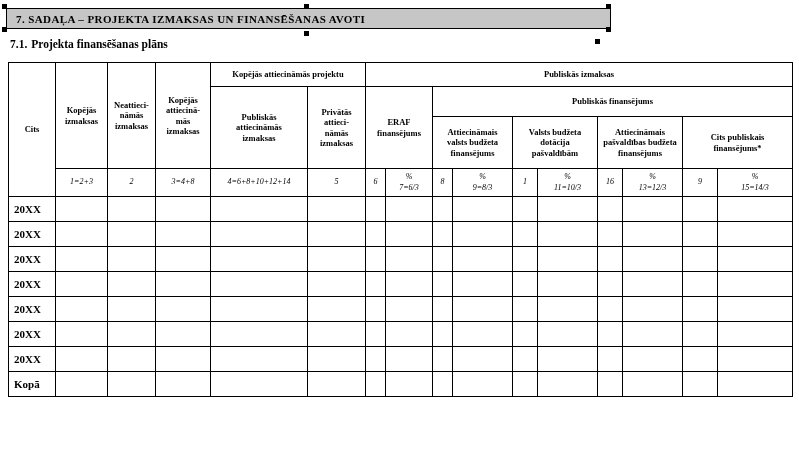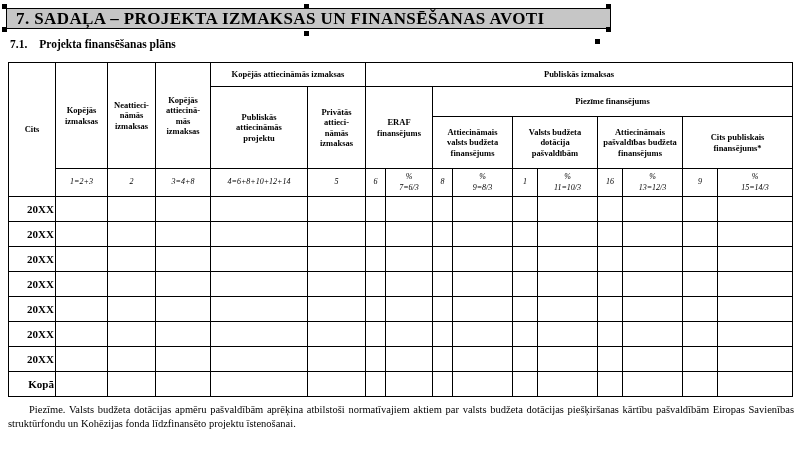--- a/index.html
+++ b/index.html
@@ -11,44 +11,44 @@
     color: #000;
     overflow: hidden;
   }
   .page { position: relative; width: 799px; height: 451px; background: #fff; }
 
   .section-bar {
     position: absolute; left: 6px; top: 8px; width: 605px; height: 21px;
     background: #c6c6c6; border: 1px solid #000;
     display: flex; align-items: center; padding-left: 9px;
   }
-  .section-bar span { font-weight: bold; font-size: 17px; letter-spacing: 0.4px; white-space: nowrap; }
+  .section-bar span { font-weight: bold; font-size: 11px; letter-spacing: 0.4px; white-space: nowrap; }
 
   .handle { position: absolute; width: 5px; height: 5px; background: #000; }
 
   .subtitle { position: absolute; left: 10px; top: 38px; font-weight: bold; font-size: 11.5px; white-space: nowrap; }
-  .subtitle .subnum { margin-right: 12px; }
+  .subtitle .subnum { margin-right: 4px; }
 
   table.fin {
     position: absolute; left: 8px; top: 62px; width: 784px;
     border-collapse: collapse; table-layout: fixed;
   }
   .fin th, .fin td {
     border: 1px solid #000; padding: 0 1px;
     vertical-align: middle; text-align: center;
     overflow: hidden;
   }
   .fin th { font-weight: bold; font-size: 8.5px; line-height: 1.2; white-space: pre-line; }
   tr.hr1 { height: 24px; }
   tr.hr2 { height: 30px; }
   tr.hr3 { height: 52px; }
   tr.numrow { height: 28px; font-style: italic; }
   .numrow td { font-size: 8px; line-height: 1.3; font-weight: normal; white-space: pre-line; }
   tr.datarow { height: 25px; }
-  .datarow .rowlabel { text-align: right; font-weight: bold; font-size: 11px; padding-left: 5px; }
+  .datarow .rowlabel { text-align: left; font-weight: bold; font-size: 11px; padding-left: 5px; }
 
   .note {
     position: absolute; left: 8px; top: 403px; width: 786px;
     margin: 0; font-size: 10.5px; line-height: 1.32;
     text-align: justify; text-indent: 21px;
   }
 </style>
 </head>
 <body>
 
@@ -94,34 +94,34 @@
         <th rowspan="4">Cits</th>
         <th rowspan="3">Kopējās
 izmaksas</th>
         <th rowspan="3">Neattieci-
 nāmās
 izmaksas</th>
         <th rowspan="3">Kopējās
 attiecinā-
 mās
 izmaksas</th>
-        <th colspan="2">Kopējās attiecināmās izmaksas</th>
+        <th colspan="2">Kopējās attiecināmās projektu</th>
         <th colspan="10">Publiskās izmaksas</th>
       </tr>
       <tr class="hr2">
         <th rowspan="2">Publiskās
 attiecināmās
-projektu</th>
+izmaksas</th>
         <th rowspan="2">Privātās
 attieci-
 nāmās
 izmaksas</th>
         <th rowspan="2" colspan="2">ERAF
 finansējums</th>
-        <th colspan="8">Piezīme finansējums</th>
+        <th colspan="8">Publiskās finansējums</th>
       </tr>
       <tr class="hr3">
         <th colspan="2">Attiecināmais
 valsts budžeta
 finansējums</th>
         <th colspan="2">Valsts budžeta
 dotācija
 pašvaldībām</th>
         <th colspan="2">Attiecināmais
 pašvaldības budžeta
@@ -291,15 +291,14 @@
           <td></td>
           <td></td>
           <td></td>
           <td></td>
           <td></td>
           <td></td>
       </tr>
     </tbody>
   </table>
 
-  <p class="note">Piezīme. Valsts budžeta dotācijas apmēru pašvaldībām aprēķina atbilstoši normatīvajiem aktiem par valsts budžeta dotācijas piešķiršanas kārtību pašvaldībām Eiropas Savienības struktūrfondu un Kohēzijas fonda līdzfinansēto projektu īstenošanai.</p>
 
 </div>
 
 </body></html>

